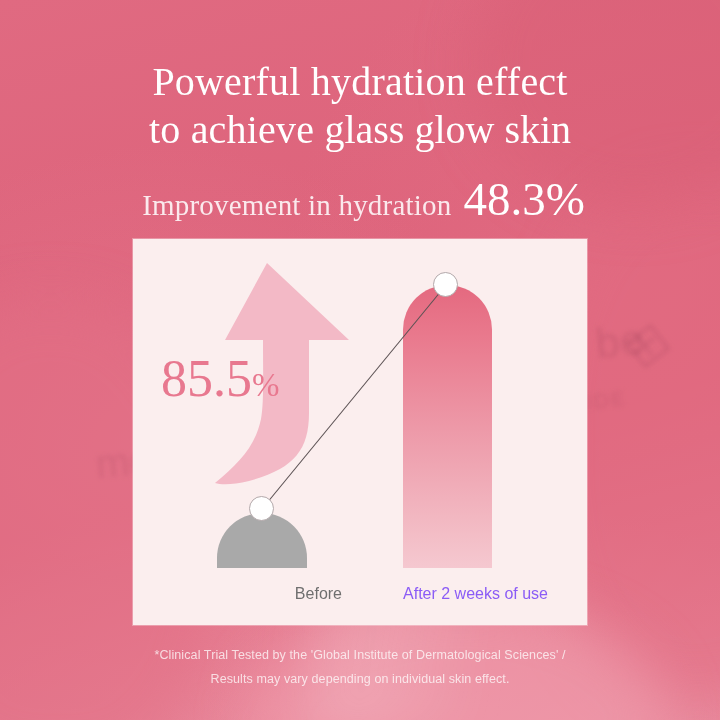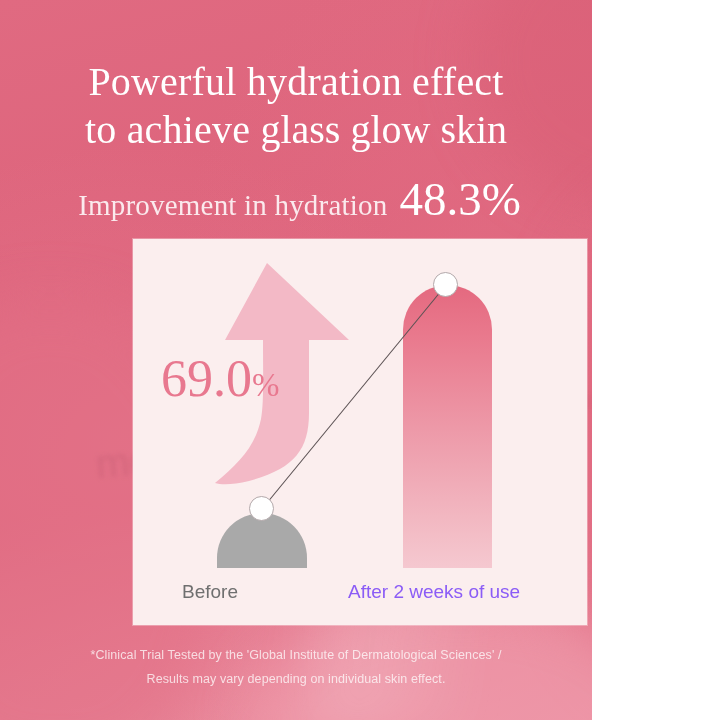--- a/index.html
+++ b/index.html
@@ -8,21 +8,21 @@
   }
   body {
     width: 720px;
     height: 720px;
     overflow: hidden;
     font-family: "Liberation Sans", sans-serif;
   }
 
   #poster {
     position: relative;
-    width: 592px;
+    width: 720px;
     height: 720px;
     overflow: hidden;
     background: #dd637b;
   }
 
   
   .bg-layer {
     position: absolute;
     inset: 0;
     overflow: hidden;
@@ -232,22 +232,22 @@
     box-sizing: border-box;
   }
   .dot-before { left: 116px; top: 257px; }
   .dot-after  { left: 300px; top: 33px; }
 
   
   .axis-label {
     position: absolute;
     bottom: 22px;
     font-family: "Liberation Sans", sans-serif;
-    font-size: 19px;
-    text-align: left;
+    font-size: 16px;
+    text-align: right;
     white-space: nowrap;
   }
   .axis-label-before {
     left: 49px;
     width: 160px;
     color: #6f6f6f;
   }
   .axis-label-after {
     left: 215px;
     width: 200px;
@@ -297,21 +297,21 @@
 
   <div class="panel">
     <div class="plot">
 
       <div class="arrow">
         <svg viewBox="0 0 168 222" xmlns="http://www.w3.org/2000/svg" aria-hidden="true">
           <path d="M86 0 L168 77 L128 77 L128 150 C128 188 112 206 68 218 C52 222 40 222 34 220 C58 200 74 184 80 156 C83 140 82 110 82 77 L44 77 Z" fill="#f3b9c6"></path>
         </svg>
       </div>
 
-      <div class="pct-badge"><span>69.0</span><span class="unit">%</span></div>
+      <div class="pct-badge"><span>85.5</span><span class="unit">%</span></div>
 
       <div class="bar bar-before"></div>
       <div class="bar bar-after"></div>
 
       <div class="connector">
         <svg viewBox="0 0 454 386" xmlns="http://www.w3.org/2000/svg" aria-hidden="true">
           <line x1="129" y1="270" x2="313" y2="46" stroke="#5c5254" stroke-width="1.1"></line>
         </svg>
       </div>
 

